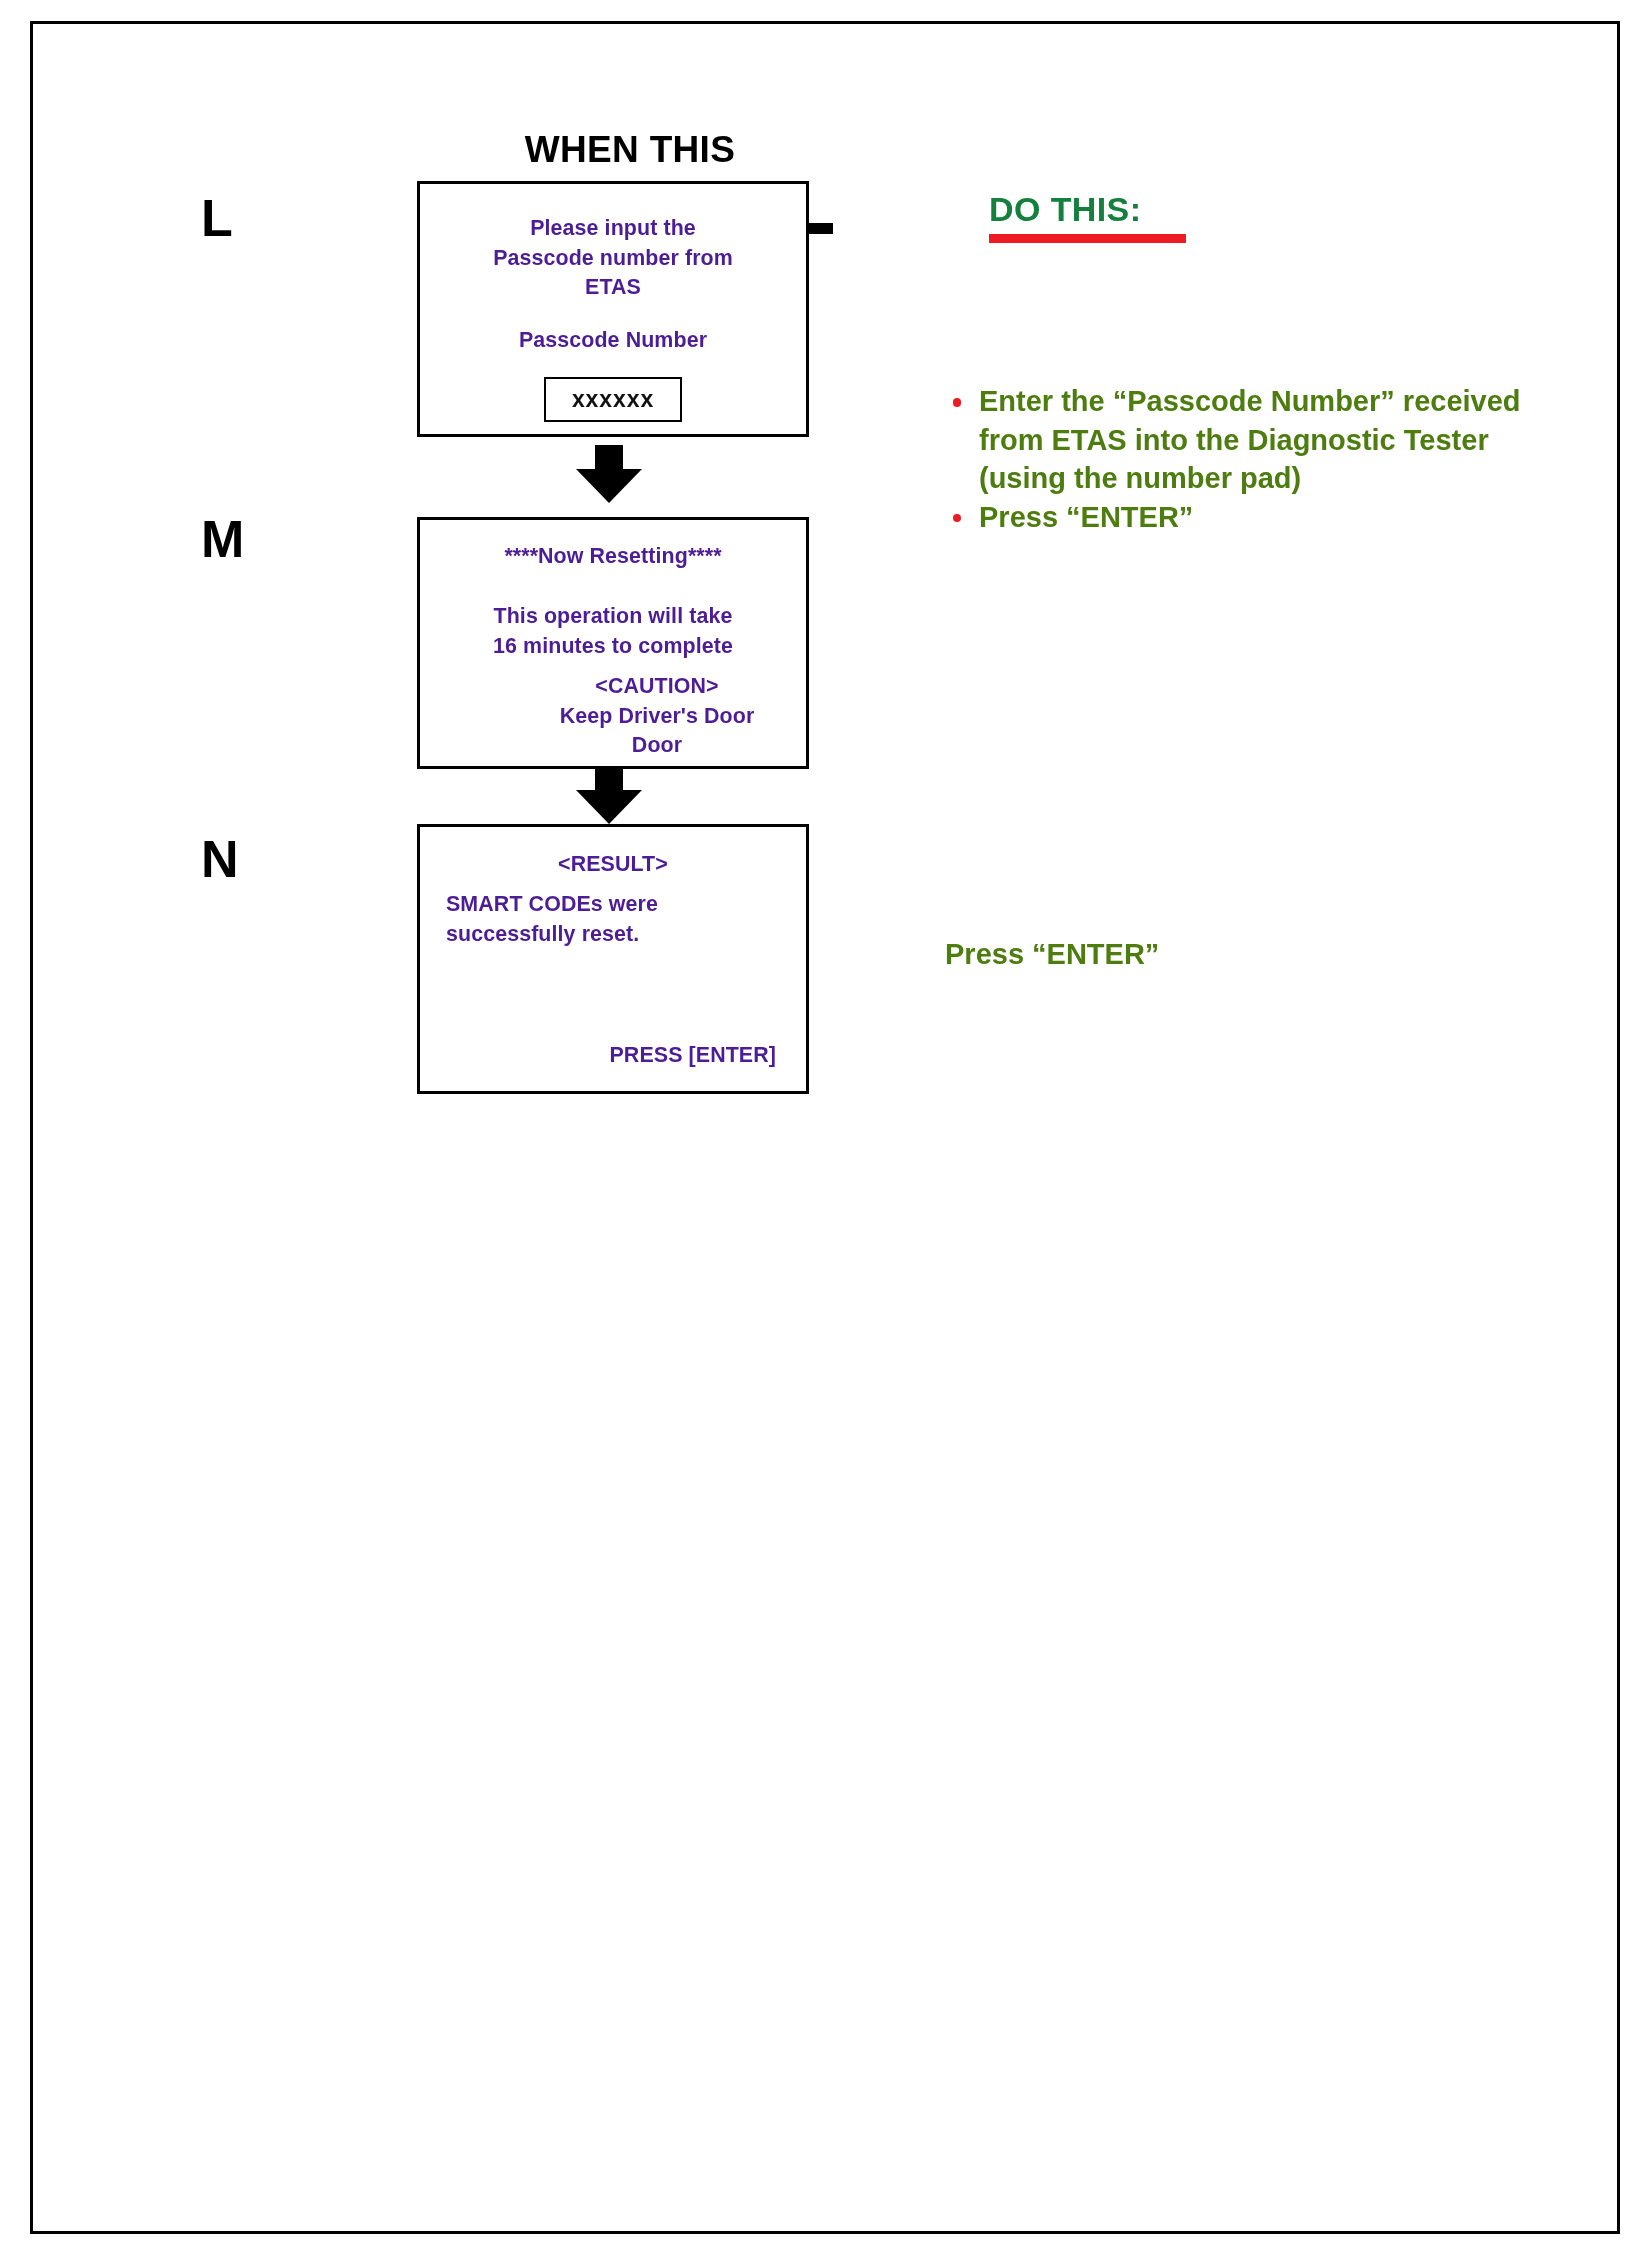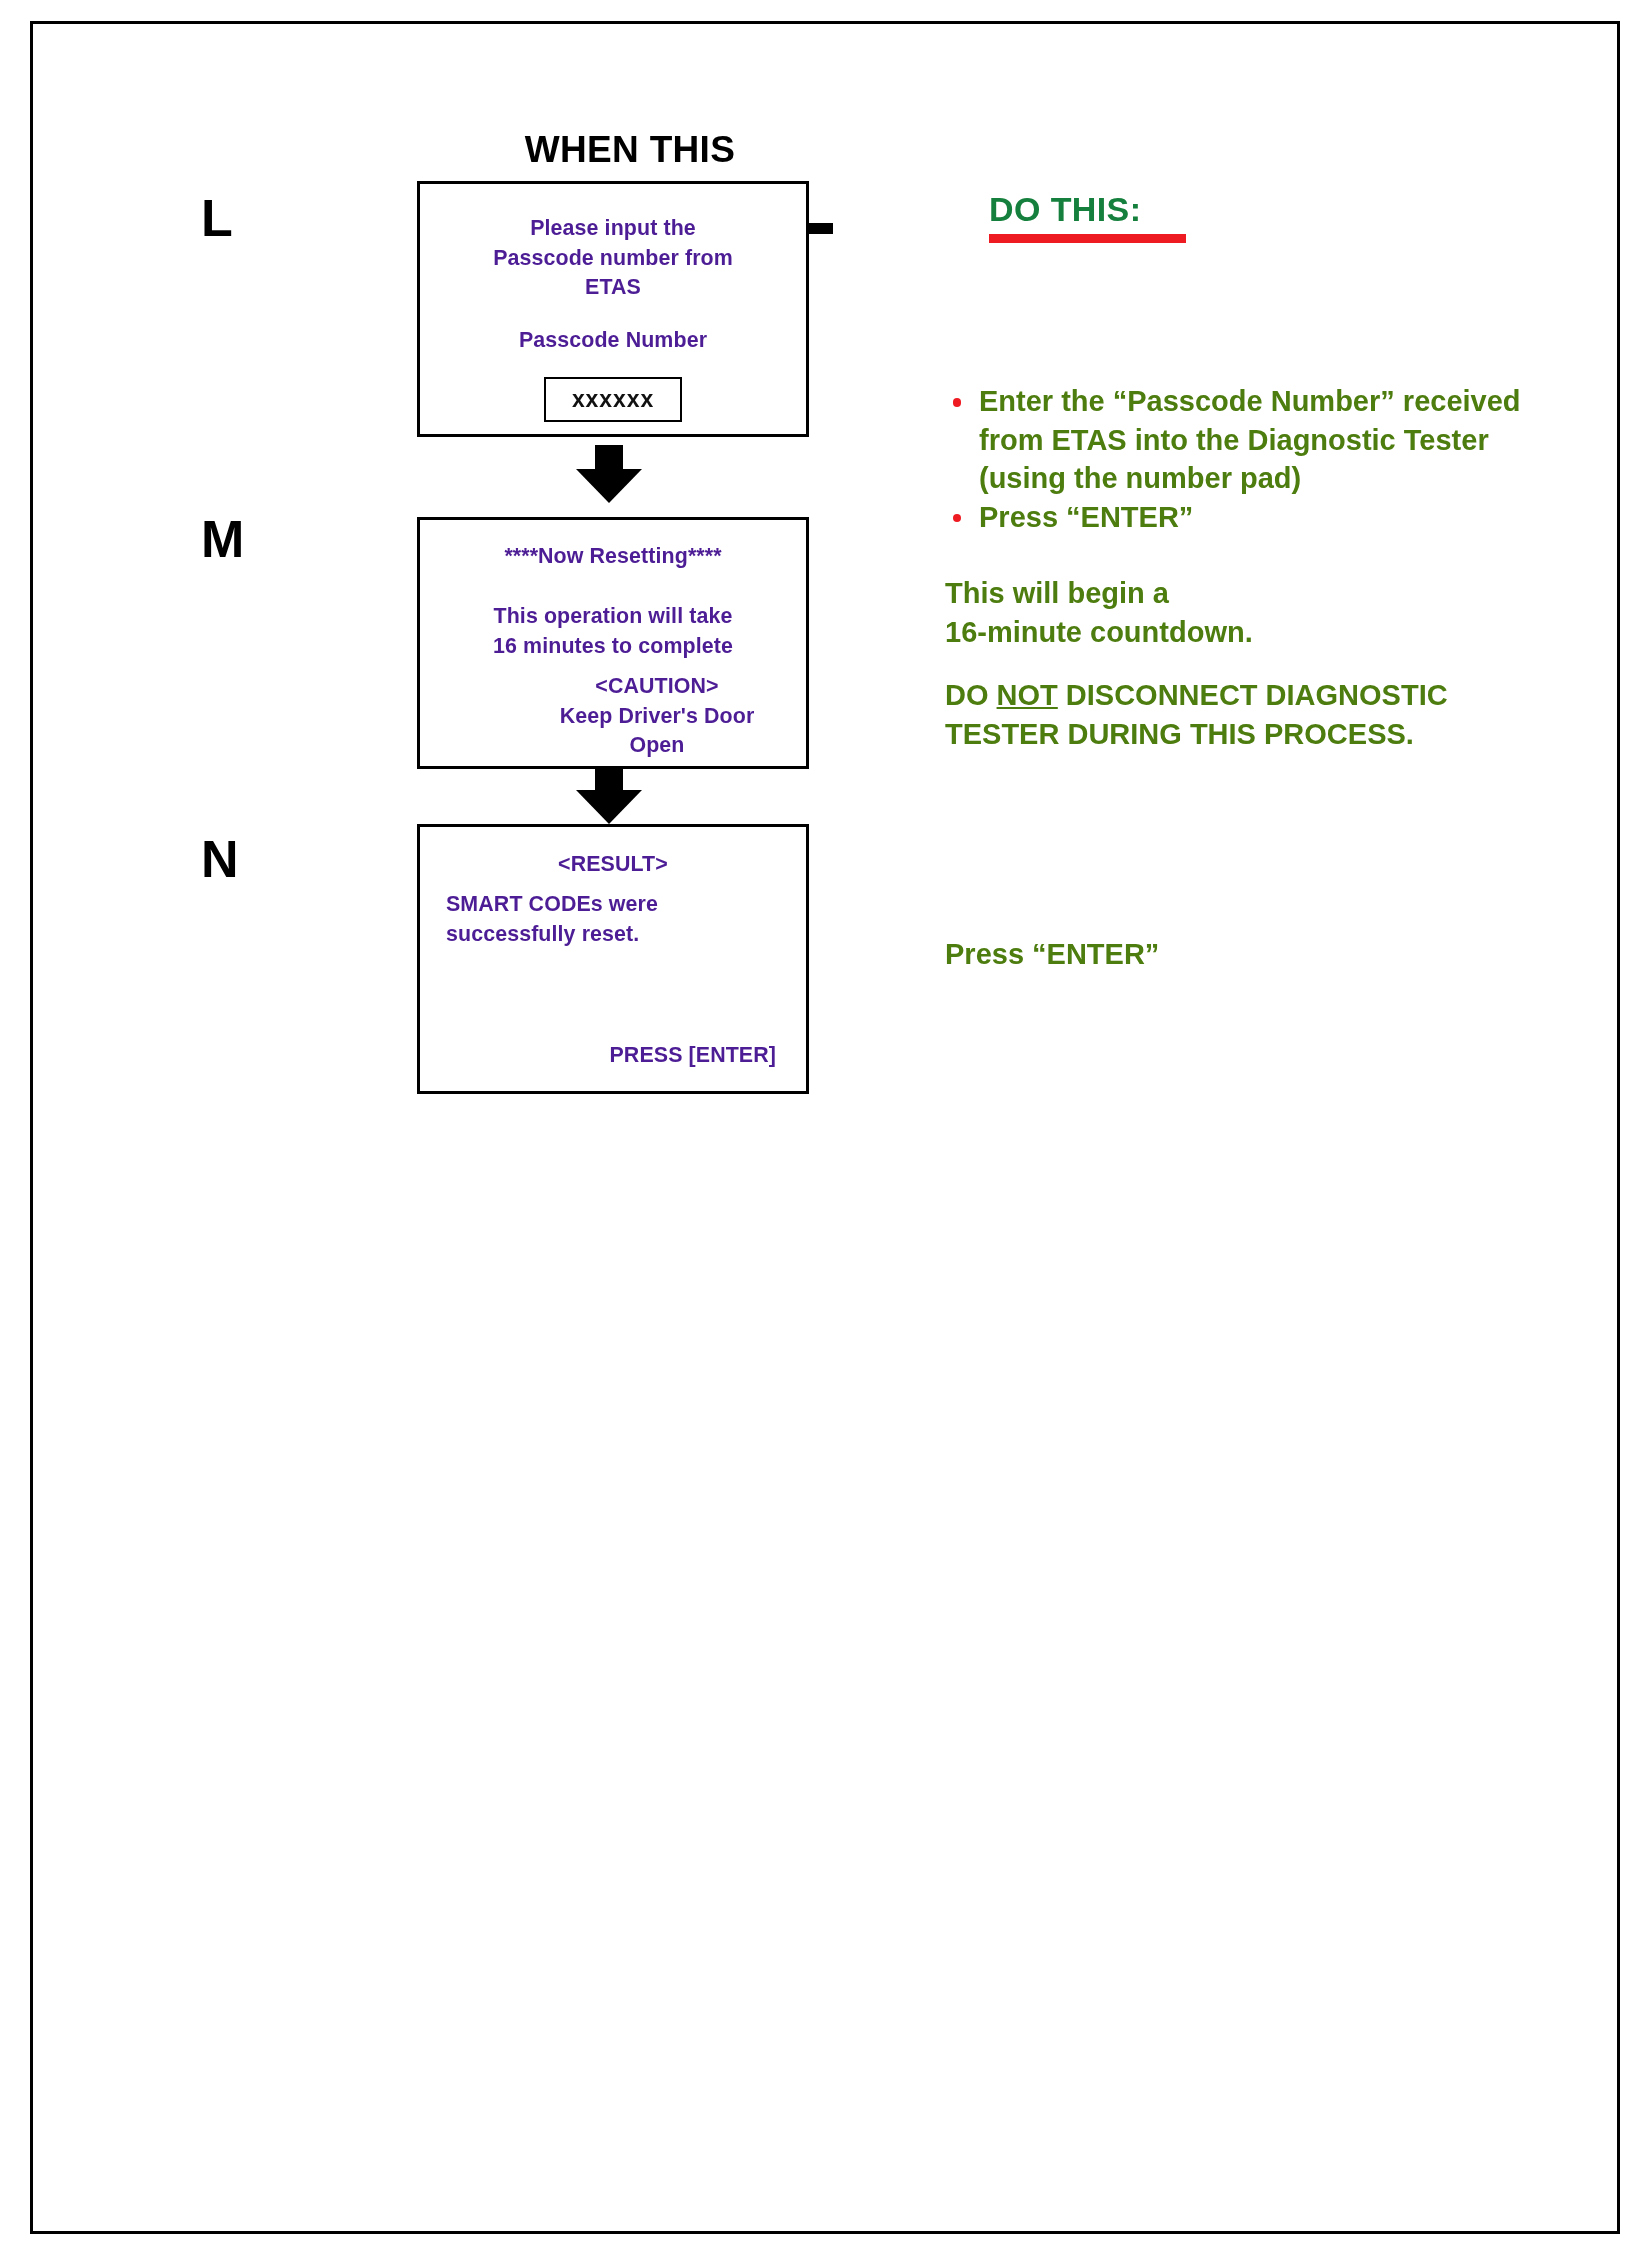--- a/index.html
+++ b/index.html
@@ -234,35 +234,25 @@
       <div class="block" style="top:21.4px;">
         <div class="scr-line scr-center">****Now Resetting****</div>
       </div>
       <div class="block" style="top:82px;">
         <div class="scr-line scr-center">This operation will take</div>
         <div class="scr-line scr-center">16 minutes to complete</div>
       </div>
       <div class="block" style="top:152px;margin-left:44px;">
         <div class="scr-line scr-center">&lt;CAUTION&gt;</div>
         <div class="scr-line scr-center">Keep Driver's Door</div>
-        <div class="scr-line scr-center">Open</div>
+        <div class="scr-line scr-center">Door</div>
       </div>
     </div>
   </div>
 
-  <div class="instruction" style="left:912px; top:550px; width:643px;">
-    <p class="para">
-      <span>This will begin a</span><br>
-      <span>16-minute countdown.</span>
-    </p>
-    <p class="para gap">
-      <span>DO </span><span class="u">NOT</span><span> DISCONNECT DIAGNOSTIC</span><br>
-      <span>TESTER DURING THIS PROCESS.</span>
-    </p>
-  </div>
 
   <div class="arrow" style="top:742px;">
     <div class="shaft"></div>
     <div class="head"></div>
   </div>
 
   <div class="step-letter" style="left:168px; top:809px;">N</div>
 
   <div class="screen" style="top:800px; height:270px;">
     <div class="screen-inner">

